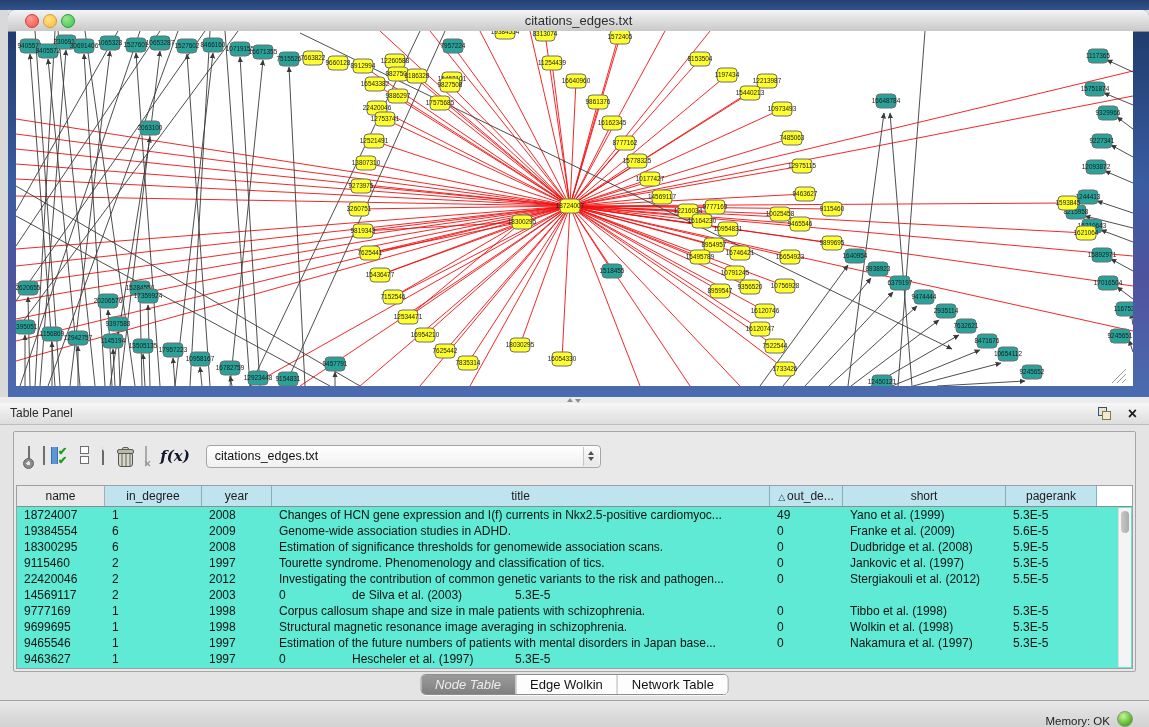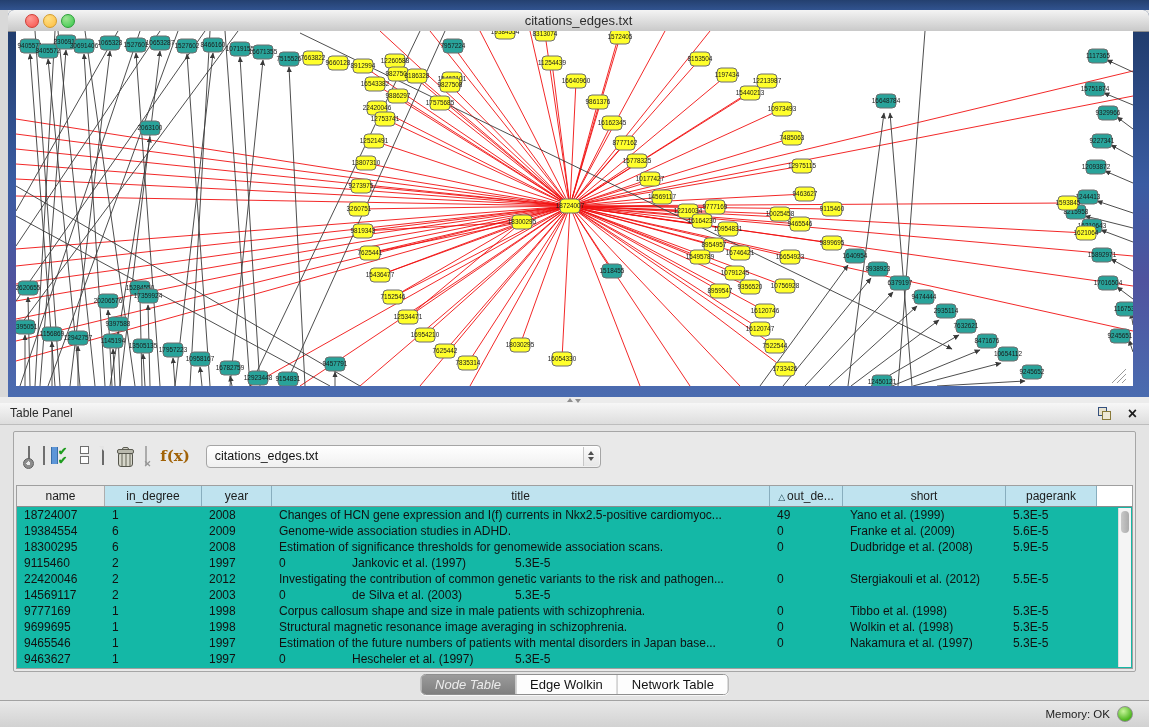--- a/index.html
+++ b/index.html
@@ -58,33 +58,33 @@
   .doc{width:14px;height:17px;background:#fdfdf6;border:1px solid #6a6a6a;position:relative;}
   .doc:before{content:"";position:absolute;right:-1px;top:-1px;width:0;height:0;
      border-left:5px solid transparent;border-top:5px solid #e4e4e4;}
   .trash{width:15px;height:18px;position:relative;}
   .trash .lid{position:absolute;left:0;top:2px;width:15px;height:3px;background:#b9b9ad;border:1px solid #5c5c52;border-radius:2px;}
   .trash .knob{position:absolute;left:5px;top:0;width:5px;height:3px;background:#cfcfc3;border:1px solid #5c5c52;border-radius:2px;}
   .trash .can{position:absolute;left:1px;top:6px;width:13px;height:12px;border:1px solid #55554c;border-radius:2px 2px 3px 3px;
      background:repeating-linear-gradient(90deg,#d6d6ca 0,#d6d6ca 2px,#9d9d90 2px,#9d9d90 4px);}
   .disabled-table{opacity:.5;}
   .disabled-table .xmark{position:absolute;right:-4px;bottom:-4px;font-size:9px;font-weight:bold;color:#444;opacity:1;}
-  .fx{font-family:"DejaVu Serif",serif;font-weight:bold;font-size:15px;color:#a16207;margin-right:16px;}
+  .fx{font-family:"DejaVu Serif",serif;font-style:italic;font-weight:bold;font-size:15px;color:#0f172a;margin-right:16px;}
 
   #combo{width:393px;height:21px;border:1px solid #a5a5a5;border-radius:4px;
      background:linear-gradient(180deg,#ffffff,#f0f0f0);position:relative;display:flex;align-items:center;}
   #combo-text{font-size:12.5px;color:#111;padding-left:8px;}
   #combo-stepper{position:absolute;right:1px;top:1px;bottom:1px;width:15px;border-left:1px solid #c6c6c6;
      display:flex;flex-direction:column;align-items:center;justify-content:center;gap:2px;
      background:linear-gradient(180deg,#fbfbfb,#e7e7e7);border-radius:0 3px 3px 0;}
   #combo-stepper i{width:0;height:0;border-left:3.5px solid transparent;border-right:3.5px solid transparent;}
   #combo-stepper .up{border-bottom:4px solid #4f4f4f;}
   #combo-stepper .dn{border-top:4px solid #4f4f4f;}
 
-  #table-wrap{position:absolute;left:2px;right:2px;top:53px;bottom:2px;background:#14b8a6;
+  #table-wrap{position:absolute;left:2px;right:2px;top:53px;bottom:2px;background:#5eead4;
      border:1px solid #9f9f9f;overflow:hidden;}
   #thead{display:flex;height:20px;border-bottom:1px solid #8c8c8c;background:#fff;}
   .hcell{height:20px;line-height:20px;text-align:center;font-size:12px;color:#1c1c1c;
      background:#bfe3ef;border-right:1px solid #88aebe;box-sizing:border-box;overflow:hidden;white-space:nowrap;}
   .hcell.gray{background:#e9e9e9;border-right:1px solid #adadad;}
   .hcell .tri{font-size:9px;margin-right:2px;color:#163c4a;}
   #tbody{position:relative;}
   .trow{display:flex;height:16px;}
   .tcell{height:16px;line-height:16px;font-size:12px;color:#111;box-sizing:border-box;
      padding-left:7px;overflow:hidden;white-space:nowrap;}
@@ -94,21 +94,21 @@
 
   #tabs{position:absolute;left:50%;transform:translateX(-50%);top:250px;display:flex;
      border:1px solid #8f8f8f;border-radius:5px;overflow:hidden;background:#fff;
      box-shadow:0 1px 0 rgba(255,255,255,.7);}
   .tab{padding:2px 14px;font-size:13px;color:#141414;background:#fdfdfd;border-left:1px solid #b5b5b5;}
   .tab:first-child{border-left:none;}
   .tab.active{background:linear-gradient(180deg,#9b9b9b,#7f7f7f);color:#ececec;font-style:italic;}
 
   #statusbar{position:absolute;left:0;bottom:0;width:100%;height:27px;
      background:linear-gradient(180deg,#e8e8e8,#d2d2d2);border-top:1px solid #a2a2a2;
-     display:flex;align-items:center;justify-content:flex-end;padding-right:16px;box-sizing:border-box;}
+     display:flex;align-items:flex-end;justify-content:flex-end;padding-right:16px;box-sizing:border-box;}
   #mem-label{font-size:11.5px;color:#222;margin-right:7px;}
   #mem-dot{width:14px;height:14px;border-radius:50%;border:1px solid #8f8f8f;
      background:radial-gradient(circle at 38% 30%,#c7f59a,#4db51e 70%);}
 </style>
 </head>
 <body>
 
 <div id="desktop-top"></div>
 <div id="desktop-left"></div>
 
@@ -636,20 +636,21 @@
               <div class="tcell" style="width: 70px;">2008</div>
               <div class="tcell" style="width: 498px;">Estimation of significance thresholds for genomewide association scans.</div>
               <div class="tcell" style="width: 73px;">0</div>
               <div class="tcell" style="width: 163px;">Dudbridge et al. (2008)</div>
               <div class="tcell" style="width: 91px;">5.9E-5</div>
             </div>
             <div class="trow">
               <div class="tcell" style="width: 88px;">9115460</div>
               <div class="tcell" style="width: 97px;">2</div>
               <div class="tcell" style="width: 70px;">1997</div>
+              <div class="tcell" style="width: 498px;">Tourette syndrome. Phenomenology and classification of tics.</div>
               <div class="tcell" style="width: 73px;">0</div>
               <div class="tcell" style="width: 163px;">Jankovic et al. (1997)</div>
               <div class="tcell" style="width: 91px;">5.3E-5</div>
             </div>
             <div class="trow">
               <div class="tcell" style="width: 88px;">22420046</div>
               <div class="tcell" style="width: 97px;">2</div>
               <div class="tcell" style="width: 70px;">2012</div>
               <div class="tcell" style="width: 498px;">Investigating the contribution of common genetic variants to the risk and pathogen...</div>
               <div class="tcell" style="width: 73px;">0</div>

